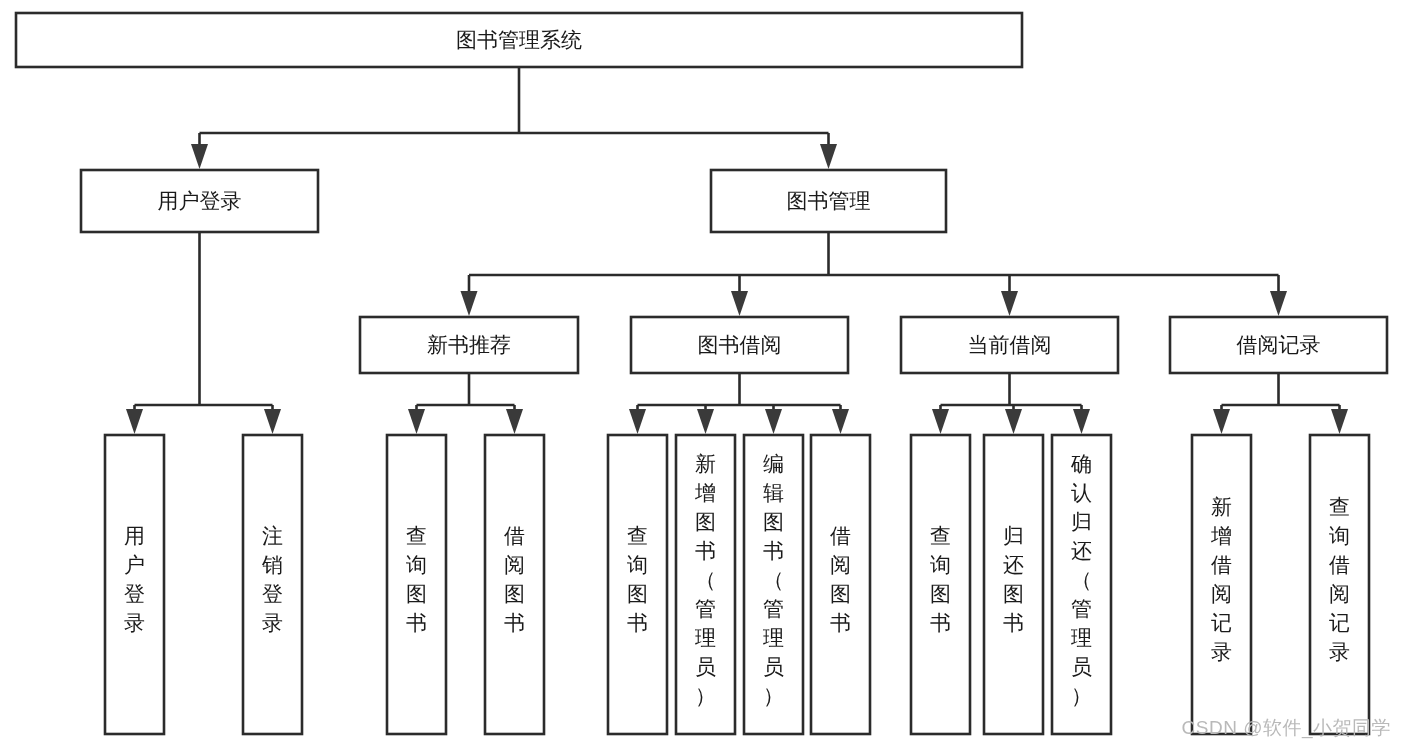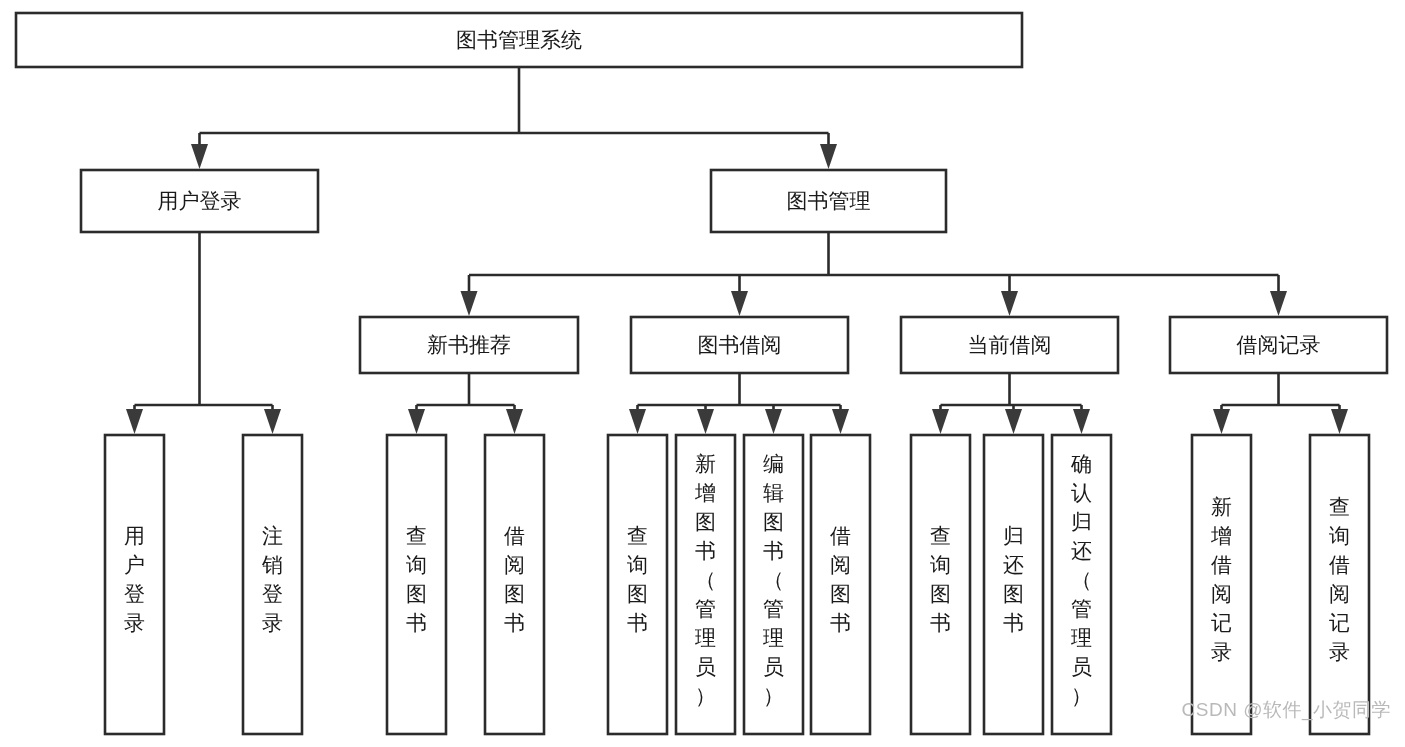--- a/index.html
+++ b/index.html
@@ -52,21 +52,21 @@
   }
   .node-label-vertical {
     font-family: "Liberation Sans", "DejaVu Sans", sans-serif;
     fill: #1a1a1a;
     font-size: 21px;
     text-anchor: middle;
   }
   .watermark {
     position: absolute;
     right: 14px;
-    bottom: 24px;
+    bottom: 6px;
     font-family: "Liberation Sans", "DejaVu Sans", sans-serif;
     font-size: 19px;
     color: #b9b9b9;
     letter-spacing: 0.5px;
     white-space: nowrap;
     user-select: none;
   }
 </style>
 </head>
 <body>

